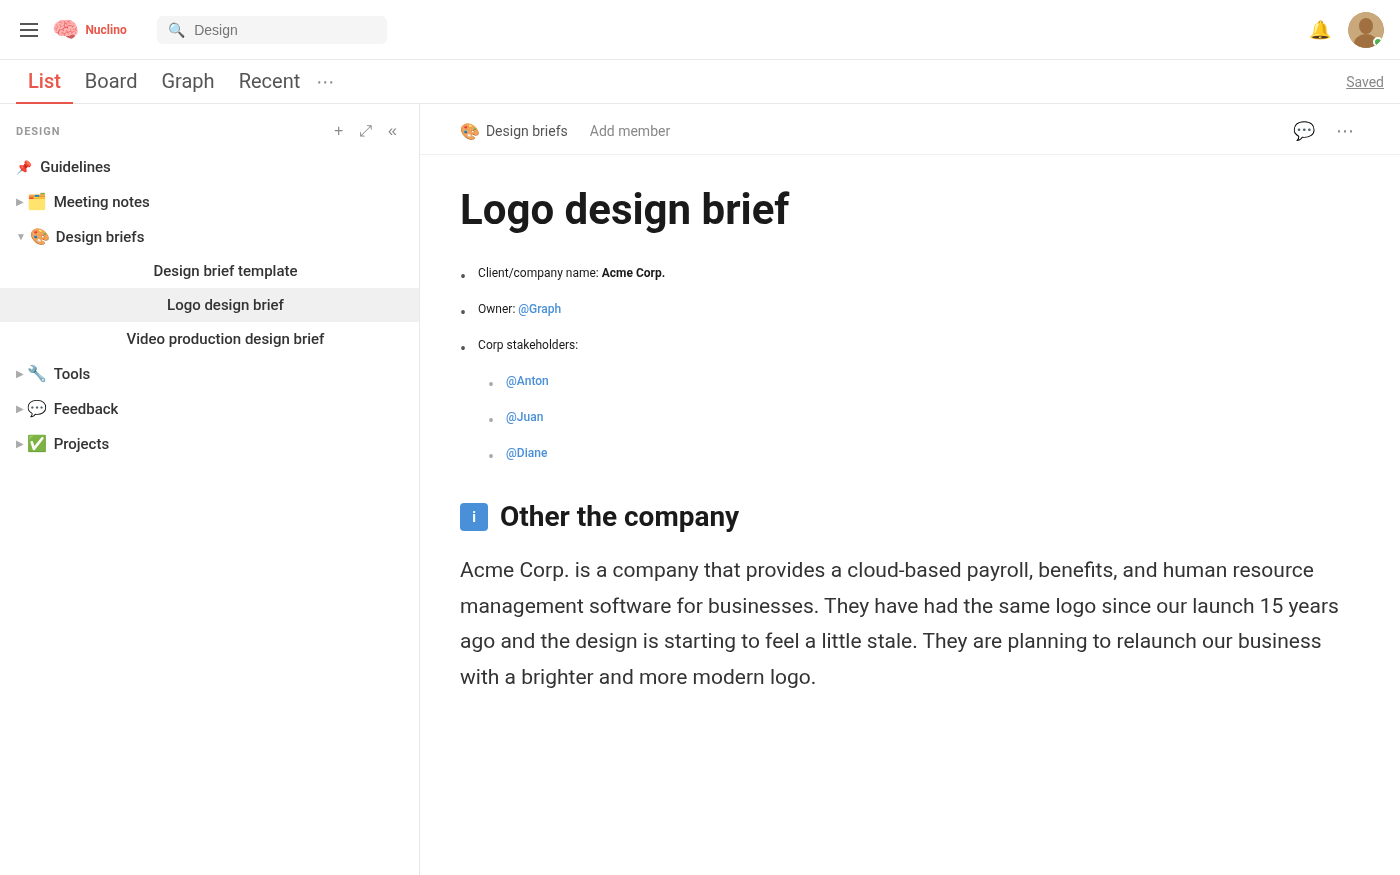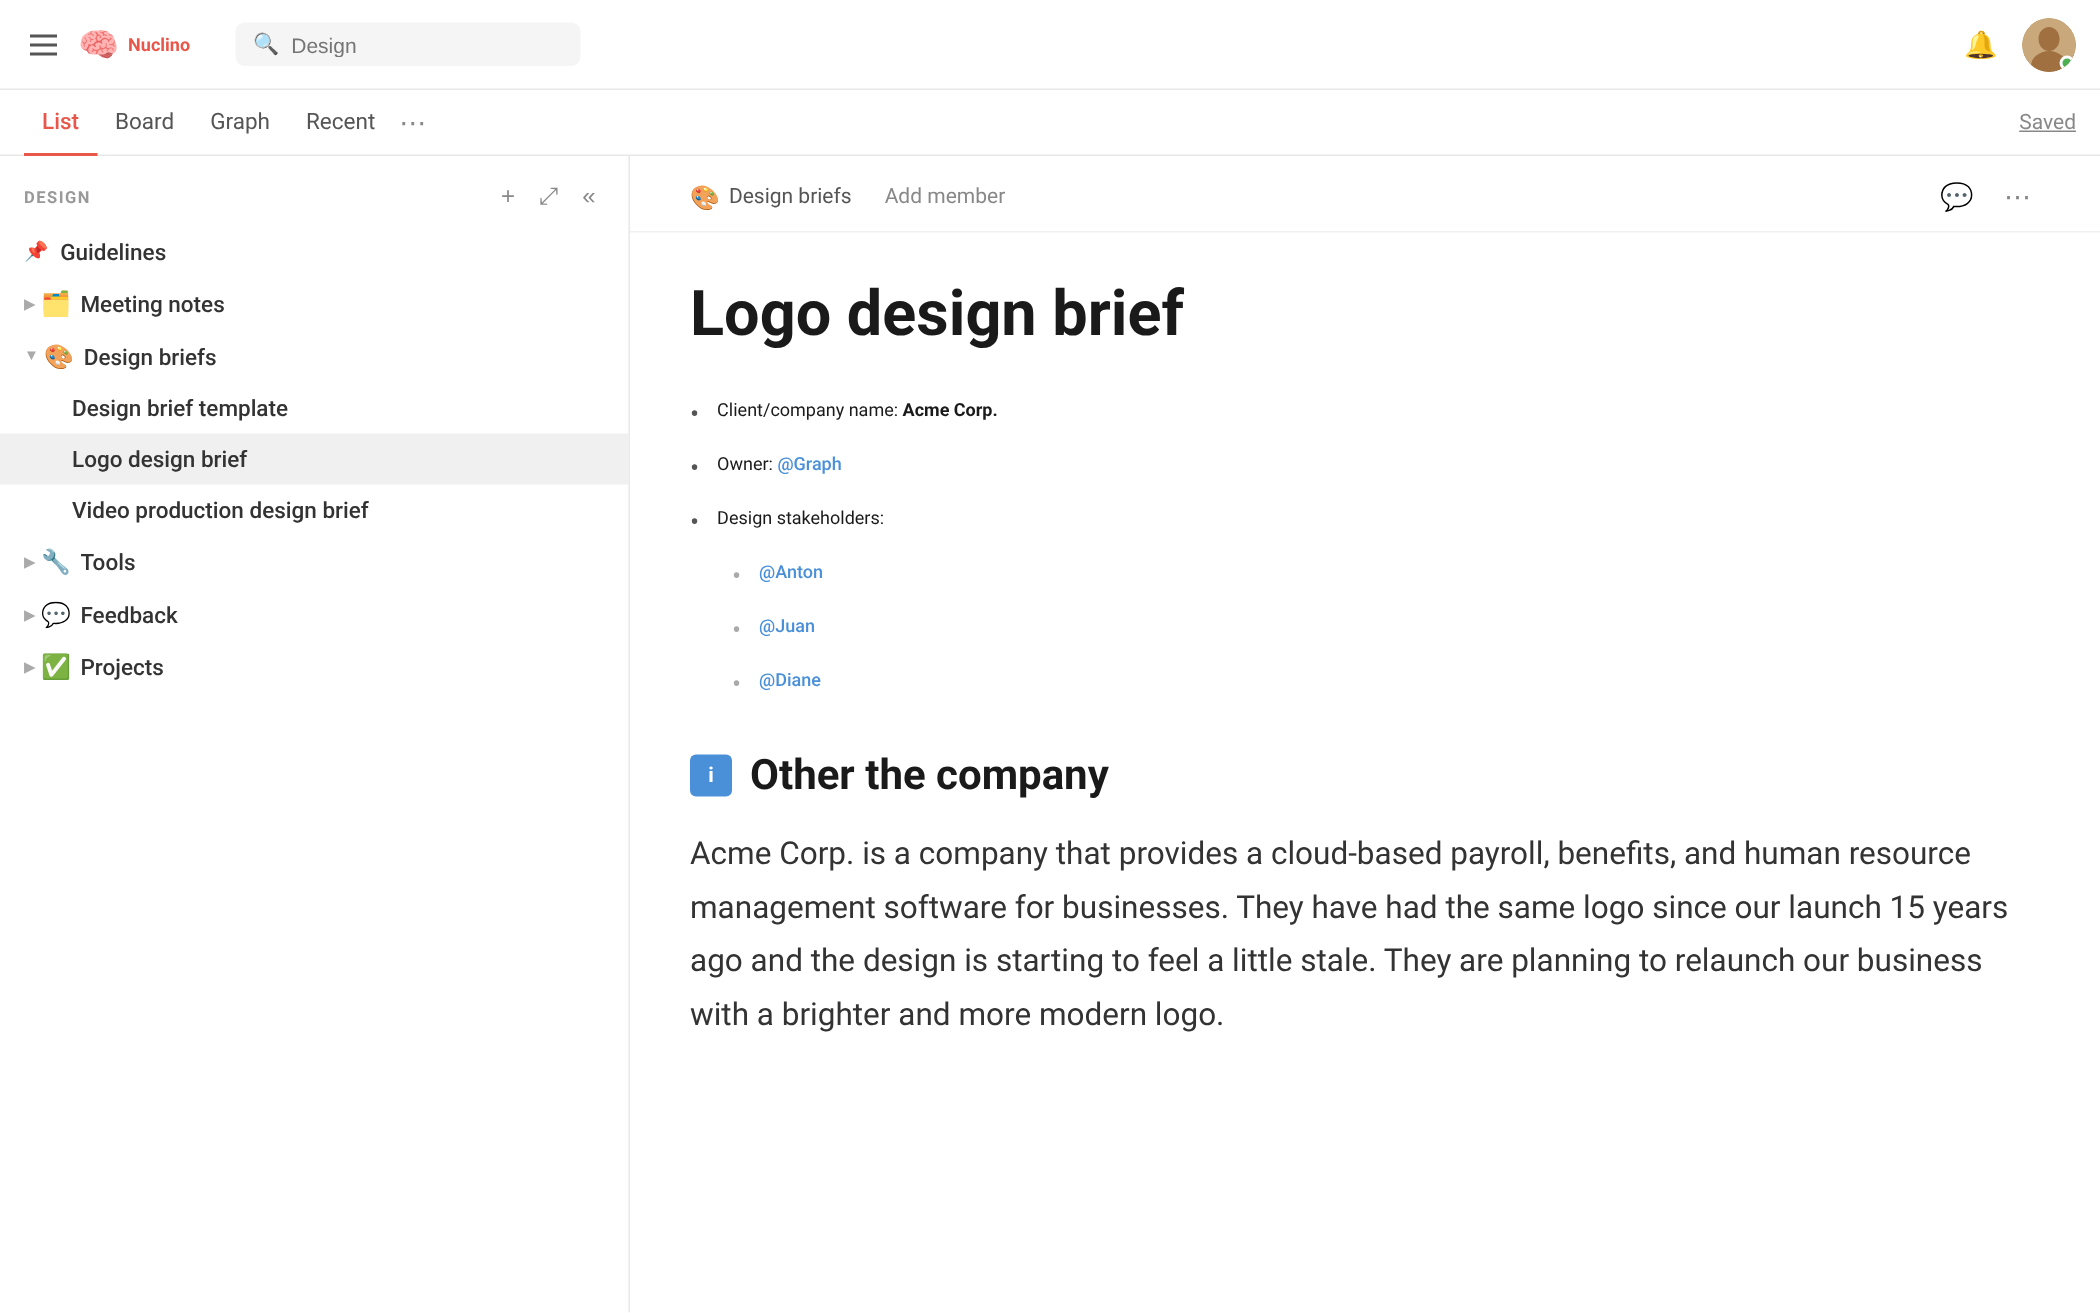--- a/index.html
+++ b/index.html
@@ -35,21 +35,21 @@
     
     .tabbar {
       display: flex; align-items: center;
       padding: 0 16px;
       border-bottom: 1px solid #e8e8e8;
       background: #fff;
       height: 44px;
     }
     .tab {
       padding: 0 12px; height: 44px; display: flex; align-items: center;
-      font-size: 15px; cursor: pointer; color: #555; border-bottom: 2px solid transparent;
+      font-size: 20px; cursor: pointer; color: #555; border-bottom: 2px solid transparent;
       margin-bottom: -1px;
     }
     .tab.active { color: #e8574a; border-bottom: 2px solid #e8574a; font-weight: 500; }
     .tab-more { margin-left: 4px; background: none; border: none; cursor: pointer; font-size: 18px; color: #888; }
     .saved-label { margin-left: auto; color: #888; font-size: 14px; text-decoration: underline; }
 
     
     .main-layout { display: flex; height: calc(875px - 104px); }
 
     
@@ -72,21 +72,21 @@
     .sidebar-item {
       display: flex; align-items: center;
       padding: 8px 16px;
       cursor: pointer; font-size: 15px; color: #333;
       position: relative;
     }
     .sidebar-item.active { background: #fef0ee; border-left: 3px solid #e8574a; }
     .sidebar-item .chevron { font-size: 10px; color: #aaa; margin-right: 4px; cursor: pointer; }
     .sidebar-item .item-icon { margin-right: 6px; font-size: 16px; }
     .sidebar-item .item-label { flex: 1; font-weight: 500; }
-    .sidebar-item.sub-item { padding-left: 48px; font-weight: 400; }
+    .sidebar-item.sub-item { padding-left: 48px; font-weight: 400; text-align: center; }
     .sidebar-item.sub-item.active { background: #f0f0f0; border-left: none; }
     .sidebar-item .checkbox { margin-left: auto; width: 16px; height: 16px; border: 1px solid #ccc; border-radius: 3px; opacity: 0; }
     .sidebar-item.pinned .pin-icon { font-size: 13px; margin-right: 8px; color: #555; }
 
     
     .content-area {
       flex: 1; overflow-y: auto; padding: 0;
       background: #fff;
     }
     .content-header {
@@ -255,21 +255,21 @@
       <h1 class="doc-title">Logo design brief</h1>
 
       <ul class="bullet-list">
         <li>
           <span>Client/company name: <strong>Acme Corp.</strong></span>
         </li>
         <li>
           <span>Owner: <span class="mention">@Graph</span></span>
         </li>
         <li>
-          <span>Design stakeholders:</span>
+          <span>Corp stakeholders:</span>
         </li>
         <li class="sub-bullet">
           <span class="mention">@Anton</span>
         </li>
         <li class="sub-bullet">
           <span class="mention">@Juan</span>
         </li>
         <li class="sub-bullet">
           <span class="mention">@Diane</span>
         </li>

